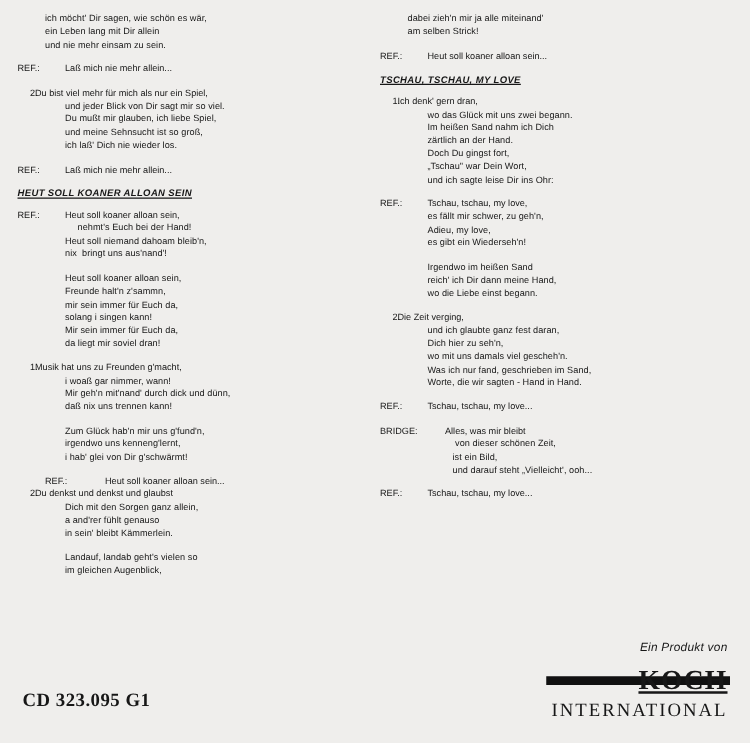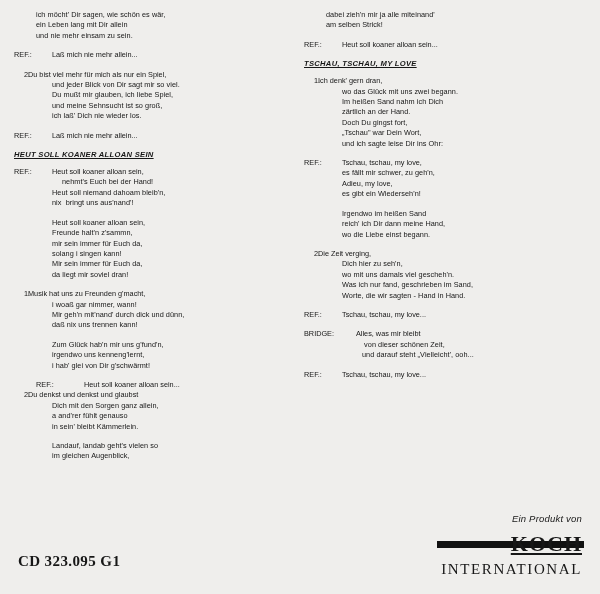--- a/index.html
+++ b/index.html
@@ -276,37 +276,39 @@
         <div class="line indent-2">Irgendwo im heißen Sand</div>
         <div class="line indent-2">reich' ich Dir dann meine Hand,</div>
         <div class="line indent-2">wo die Liebe einst begann.</div>
       </div>
 
       <div class="block">
         <div class="verse-row">
           <span class="vnum">2.</span>
           <span class="vtext">Die Zeit verging,</span>
         </div>
+        <div class="line indent-2">und ich glaubte ganz fest daran,</div>
         <div class="line indent-2">Dich hier zu seh'n,</div>
         <div class="line indent-2">wo mit uns damals viel gescheh'n.</div>
         <div class="line indent-2">Was ich nur fand, geschrieben im Sand,</div>
         <div class="line indent-2">Worte, die wir sagten - Hand in Hand.</div>
       </div>
 
       <div class="block ref-row">
         <span class="reflabel">REF.:</span>
         <span class="reftext">Tschau, tschau, my love...</span>
       </div>
 
       <div class="block">
         <div class="bridge-row">
           <span class="bridge-label">BRIDGE:</span>
           <span class="vtext">Alles, was mir bleibt</span>
         </div>
         <div class="line indent-4"> von dieser schönen Zeit,</div>
+        <div class="line indent-4">ist ein Bild,</div>
         <div class="line indent-4">und darauf steht „Vielleicht', ooh...</div>
       </div>
 
       <div class="block ref-row">
         <span class="reflabel">REF.:</span>
         <span class="reftext">Tschau, tschau, my love...</span>
       </div>
 
     </div>
   </div>

